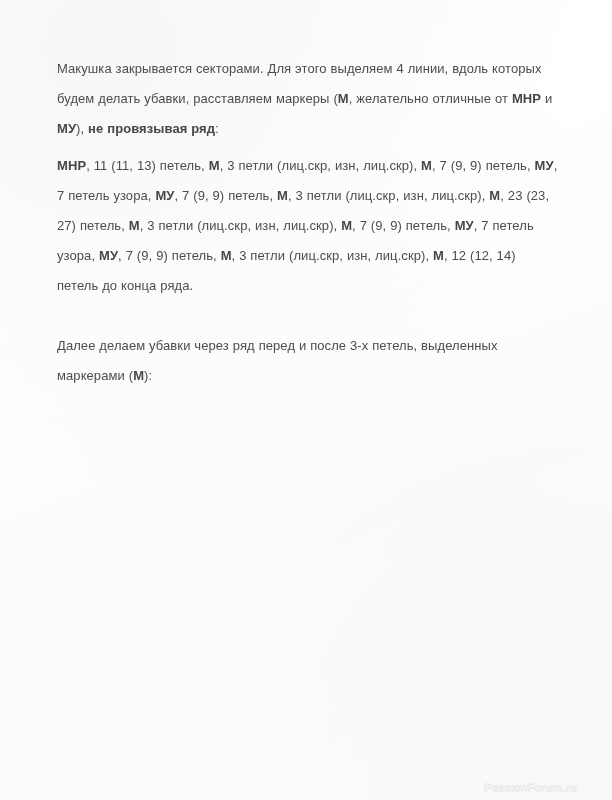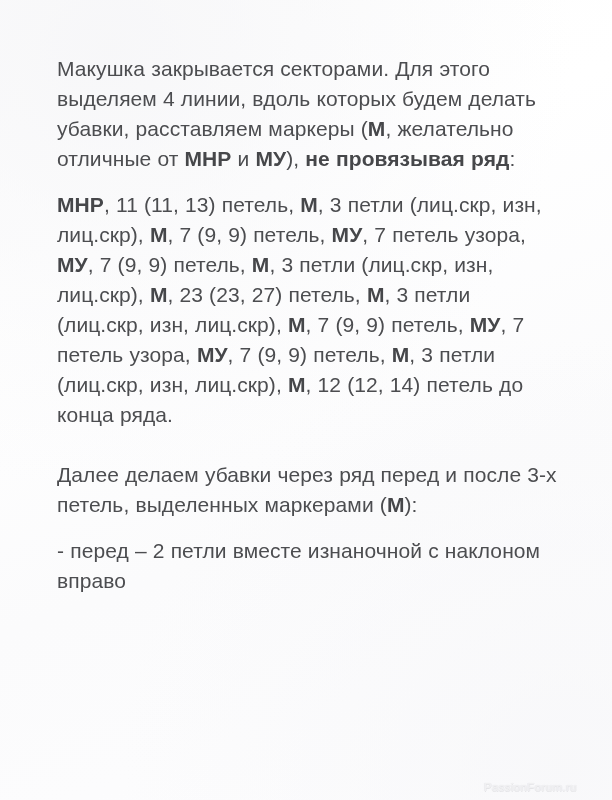--- a/index.html
+++ b/index.html
@@ -36,30 +36,30 @@
 
   .content {
     position: absolute;
     left: 57px;
     top: 54px;
     width: 502px;
   }
 
   .para {
     color: #4c4d50;
-    font-size: 21px;
+    font-size: 13px;
     line-height: 30px;
     letter-spacing: 0.08px;
     word-spacing: 0.2px;
     text-align: left;
     margin: 0;
   }
 
   .para + .para {
-    margin-top: 16px;
+    margin-top: 7px;
   }
 
   .gap {
     height: 30px;
   }
 
   b, .b {
     font-weight: 700;
     color: #46474a;
   }
@@ -92,19 +92,18 @@
   <div class="content">
 
     <p class="para"><span>Макушка закрывается секторами. Для этого выделяем 4 линии, вдоль которых будем делать убавки, расставляем маркеры (</span><b>М</b><span>, желательно отличные от </span><b>МНР</b><span> и </span><b>МУ</b><span>), </span><b>не провязывая ряд</b><span>:</span></p>
 
     <p class="para"><b>МНР</b><span>, 11 (11, 13) петель, </span><b>М</b><span>, 3 петли (лиц.скр, изн, лиц.скр), </span><b>М</b><span>, 7 (9, 9) петель, </span><b>МУ</b><span>, 7 петель узора, </span><b>МУ</b><span>, 7 (9, 9) петель, </span><b>М</b><span>, 3 петли (лиц.скр, изн, лиц.скр), </span><b>М</b><span>, 23 (23, 27) петель, </span><b>М</b><span>, 3 петли (лиц.скр, изн, лиц.скр), </span><b>М</b><span>, 7 (9, 9) петель, </span><b>МУ</b><span>, 7 петель узора, </span><b>МУ</b><span>, 7 (9, 9) петель, </span><b>М</b><span>, 3 петли (лиц.скр, изн, лиц.скр), </span><b>М</b><span>, 12 (12, 14) петель до конца ряда.</span></p>
 
     <div class="gap"></div>
 
     <p class="para"><span>Далее делаем убавки через ряд перед и после 3-х петель, выделенных маркерами (</span><b>М</b><span>):</span></p>
 
-    <p class="para"><span>- перед – 2 петли вместе изнаночной с наклоном вправо</span></p>
 
 
   </div>
 
   <div class="watermark">PassionForum.ru</div>
 </div>
 
 </body></html>

